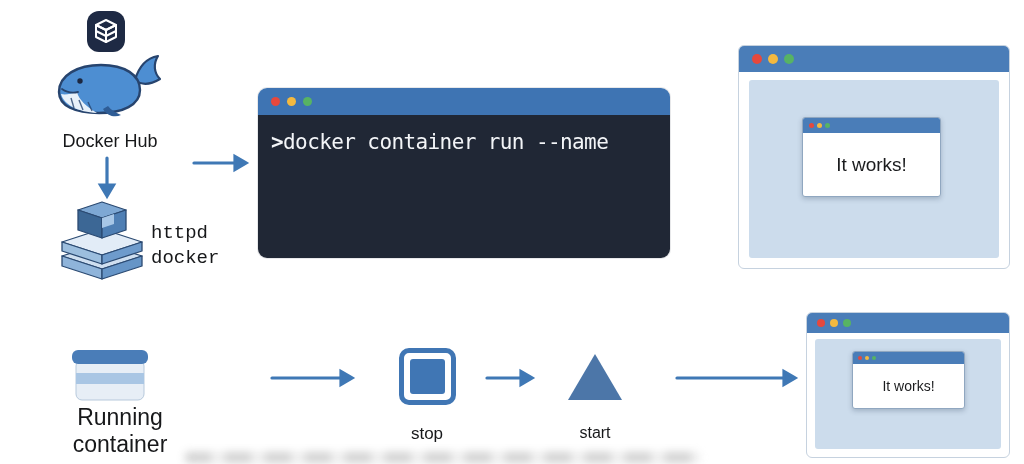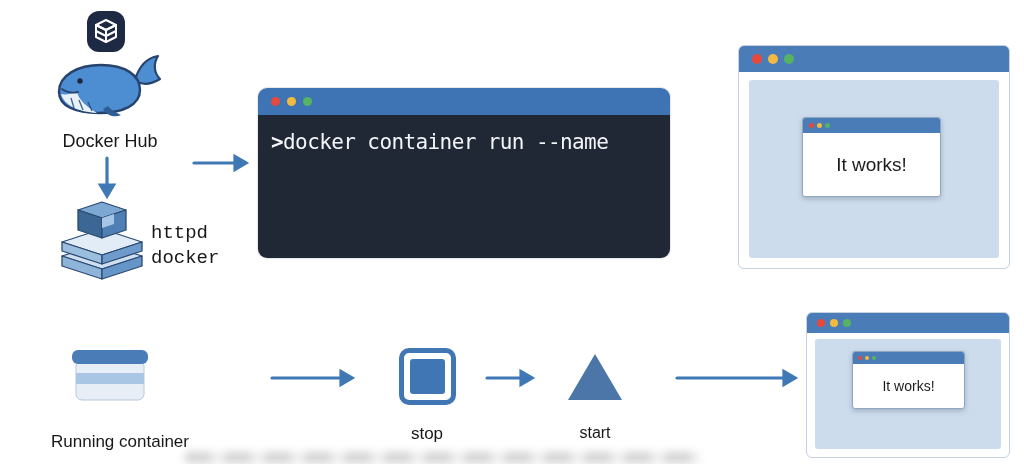--- a/index.html
+++ b/index.html
@@ -154,21 +154,21 @@
       <div class="mini-content">It works!</div>
     </div>
   </div>
 
   <svg class="abs" style="left:70px;top:346px;" width="80" height="58" viewBox="0 0 80 58">
     <rect x="6" y="14" width="68" height="40" rx="6" fill="#e7eef6" stroke="#b7c9dc" stroke-width="1"></rect>
     <rect x="6" y="27" width="68" height="11" fill="#a9c6e4"></rect>
     <rect x="2" y="4" width="76" height="14" rx="6" fill="#4a7db8"></rect>
   </svg>
 
-  <div class="abs label" style="left:30px;top:432px;width:180px;font-size:17px;text-align:center;">Running container</div>
+  <div class="abs label" style="left:30px;top:404px;width:180px;font-size:23px;text-align:center;">Running container</div>
 
   <div class="abs stop-box">
     <div class="stop-inner"></div>
   </div>
   <div class="abs label" style="left:392px;top:424px;width:70px;font-size:17px;">stop</div>
 
   <svg class="abs" style="left:566px;top:352px;" width="58" height="50" viewBox="0 0 58 50">
     <polygon points="29,2 56,48 2,48" fill="#4c76a8"></polygon>
   </svg>
   <div class="abs label" style="left:560px;top:424px;width:70px;font-size:16px;">start</div>

